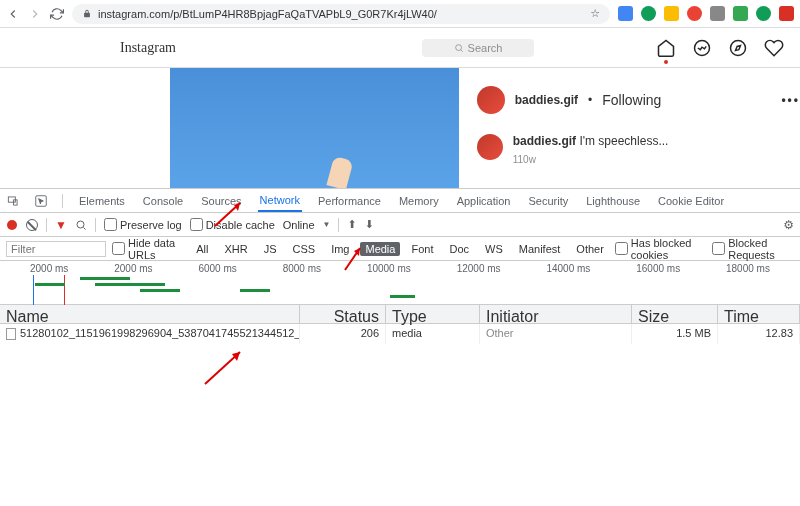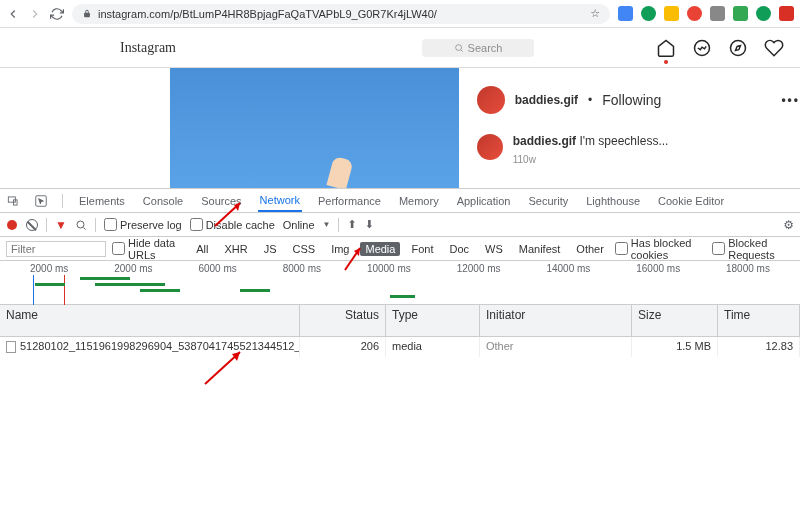--- a/index.html
+++ b/index.html
@@ -43,21 +43,21 @@
 .dt-filter{display:flex;align-items:center;height:24px;padding:0 6px;gap:6px;border-bottom:1px solid #ccc;font-size:11px;}
 .filter-input{width:100px;border:1px solid #ccc;padding:1px 4px;font-size:11px;color:#888;}
 .chip{padding:1px 5px;cursor:pointer;}
 .chip.active{background:#5f6368;color:#fff;border-radius:2px;}
 .waterfall{height:44px;border-bottom:1px solid #ccc;position:relative;background:#fff;}
 .time-labels{display:flex;justify-content:space-between;padding:2px 30px;font-size:10px;color:#5f6368;}
 .wf-canvas{position:absolute;top:14px;left:0;right:0;height:26px;}
 .bar{position:absolute;height:3px;}
 .green{background:#1e8e3e;}
 .vline{position:absolute;top:0;width:1px;height:30px;}
-.cols{display:flex;height:32px;border-bottom:1px solid #ccc;background:#f1f3f4;font-size:12px;color:#333;}
+.cols{display:flex;height:19px;border-bottom:1px solid #ccc;background:#f1f3f4;font-size:16px;color:#333;}
 .col{padding:3px 6px;border-right:1px solid #ccc;}
 .c1{width:300px;}.c2{width:86px;text-align:right;}.c3{width:94px;}.c4{width:152px;}.c5{width:86px;}.c6{flex:1;}
 .row{display:flex;height:20px;font-size:11px;}
 .row .col{border-right:1px solid #eee;overflow:hidden;white-space:nowrap;}
 .file-icon{display:inline-block;width:10px;height:12px;border:1px solid #999;margin-right:4px;vertical-align:middle;}
 .right{text-align:right;}
 .arrow{position:absolute;pointer-events:none;}
 .arrow svg{overflow:visible;}
 .dot-red{position:absolute;width:4px;height:4px;background:#d93025;border-radius:50%;}
 </style>

